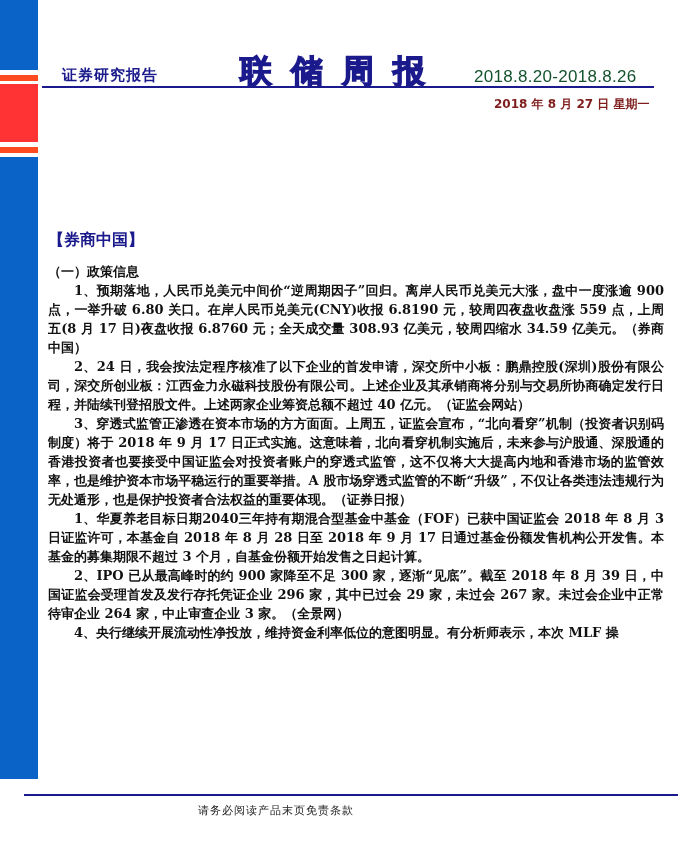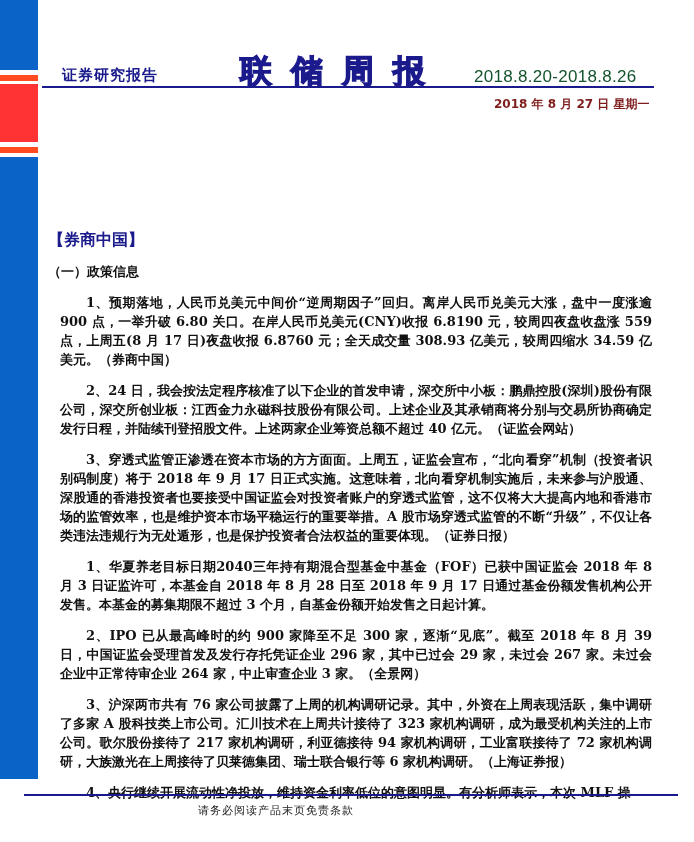--- a/index.html
+++ b/index.html
@@ -44,21 +44,21 @@
 
   .content {
     position: absolute; left: 48px; top: 230px; width: 616px;
     font-size: 13px; line-height: 19px; font-weight: bold;
   }
   .section-heading {
     font-size: 16px; color: #1a1a8c; font-weight: bold;
     margin-bottom: 12px; line-height: 20px;
   }
   .sub-heading { margin: 0; }
-  .para { margin: 12px; text-indent: 2em; text-align: justify; }
+  .para { margin: 0; text-indent: 2em; text-align: justify; }
 
   .footer-rule {
     position: absolute; left: 24px; top: 794px; width: 654px; height: 2px;
     background: #1a1a8c;
   }
   .footer-text {
     position: absolute; left: 0; width: 552px; top: 803px;
     text-align: center; font-size: 11px; color: #222;
     font-family: "DejaVu Serif", serif; letter-spacing: 1px;
   }
@@ -86,19 +86,18 @@
   <section>
     <p class="sub-heading">（一）政策信息</p>
     <p class="para">1、预期落地，人民币兑美元中间价“逆周期因子”回归。离岸人民币兑美元大涨，盘中一度涨逾 900 点，一举升破 6.80 关口。在岸人民币兑美元(CNY)收报 6.8190 元，较周四夜盘收盘涨 559 点，上周五(8 月 17 日)夜盘收报 6.8760 元；全天成交量 308.93 亿美元，较周四缩水 34.59 亿美元。（券商中国）</p>
     <p class="para">2、24 日，我会按法定程序核准了以下企业的首发申请，深交所中小板：鹏鼎控股(深圳)股份有限公司，深交所创业板：江西金力永磁科技股份有限公司。上述企业及其承销商将分别与交易所协商确定发行日程，并陆续刊登招股文件。上述两家企业筹资总额不超过 40 亿元。（证监会网站）</p>
     <p class="para">3、穿透式监管正渗透在资本市场的方方面面。上周五，证监会宣布，“北向看穿”机制（投资者识别码制度）将于 2018 年 9 月 17 日正式实施。这意味着，北向看穿机制实施后，未来参与沪股通、深股通的香港投资者也要接受中国证监会对投资者账户的穿透式监管，这不仅将大大提高内地和香港市场的监管效率，也是维护资本市场平稳运行的重要举措。A 股市场穿透式监管的不断“升级”，不仅让各类违法违规行为无处遁形，也是保护投资者合法权益的重要体现。（证券日报）</p>
   </section>
 
   <section>
     <p class="para">1、华夏养老目标日期2040三年持有期混合型基金中基金（FOF）已获中国证监会 2018 年 8 月 3 日证监许可，本基金自 2018 年 8 月 28 日至 2018 年 9 月 17 日通过基金份额发售机构公开发售。本基金的募集期限不超过 3 个月，自基金份额开始发售之日起计算。</p>
     <p class="para">2、IPO 已从最高峰时的约 900 家降至不足 300 家，逐渐“见底”。截至 2018 年 8 月 39 日，中国证监会受理首发及发行存托凭证企业 296 家，其中已过会 29 家，未过会 267 家。未过会企业中正常待审企业 264 家，中止审查企业 3 家。（全景网）</p>
-    <p class="para">3、沪深两市共有 76 家公司披露了上周的机构调研记录。其中，外资在上周表现活跃，集中调研了多家 A 股科技类上市公司。汇川技术在上周共计接待了 323 家机构调研，成为最受机构关注的上市公司。歌尔股份接待了 217 家机构调研，利亚德接待 94 家机构调研，工业富联接待了 72 家机构调研，大族激光在上周接待了贝莱德集团、瑞士联合银行等 6 家机构调研。（上海证券报）</p>
     <p class="para">4、央行继续开展流动性净投放，维持资金利率低位的意图明显。有分析师表示，本次 MLF 操</p>
   </section>
 </main>
 
 <div class="footer-rule"></div>
 <div class="footer-text">请务必阅读产品末页免责条款</div>
 
 </body></html>

